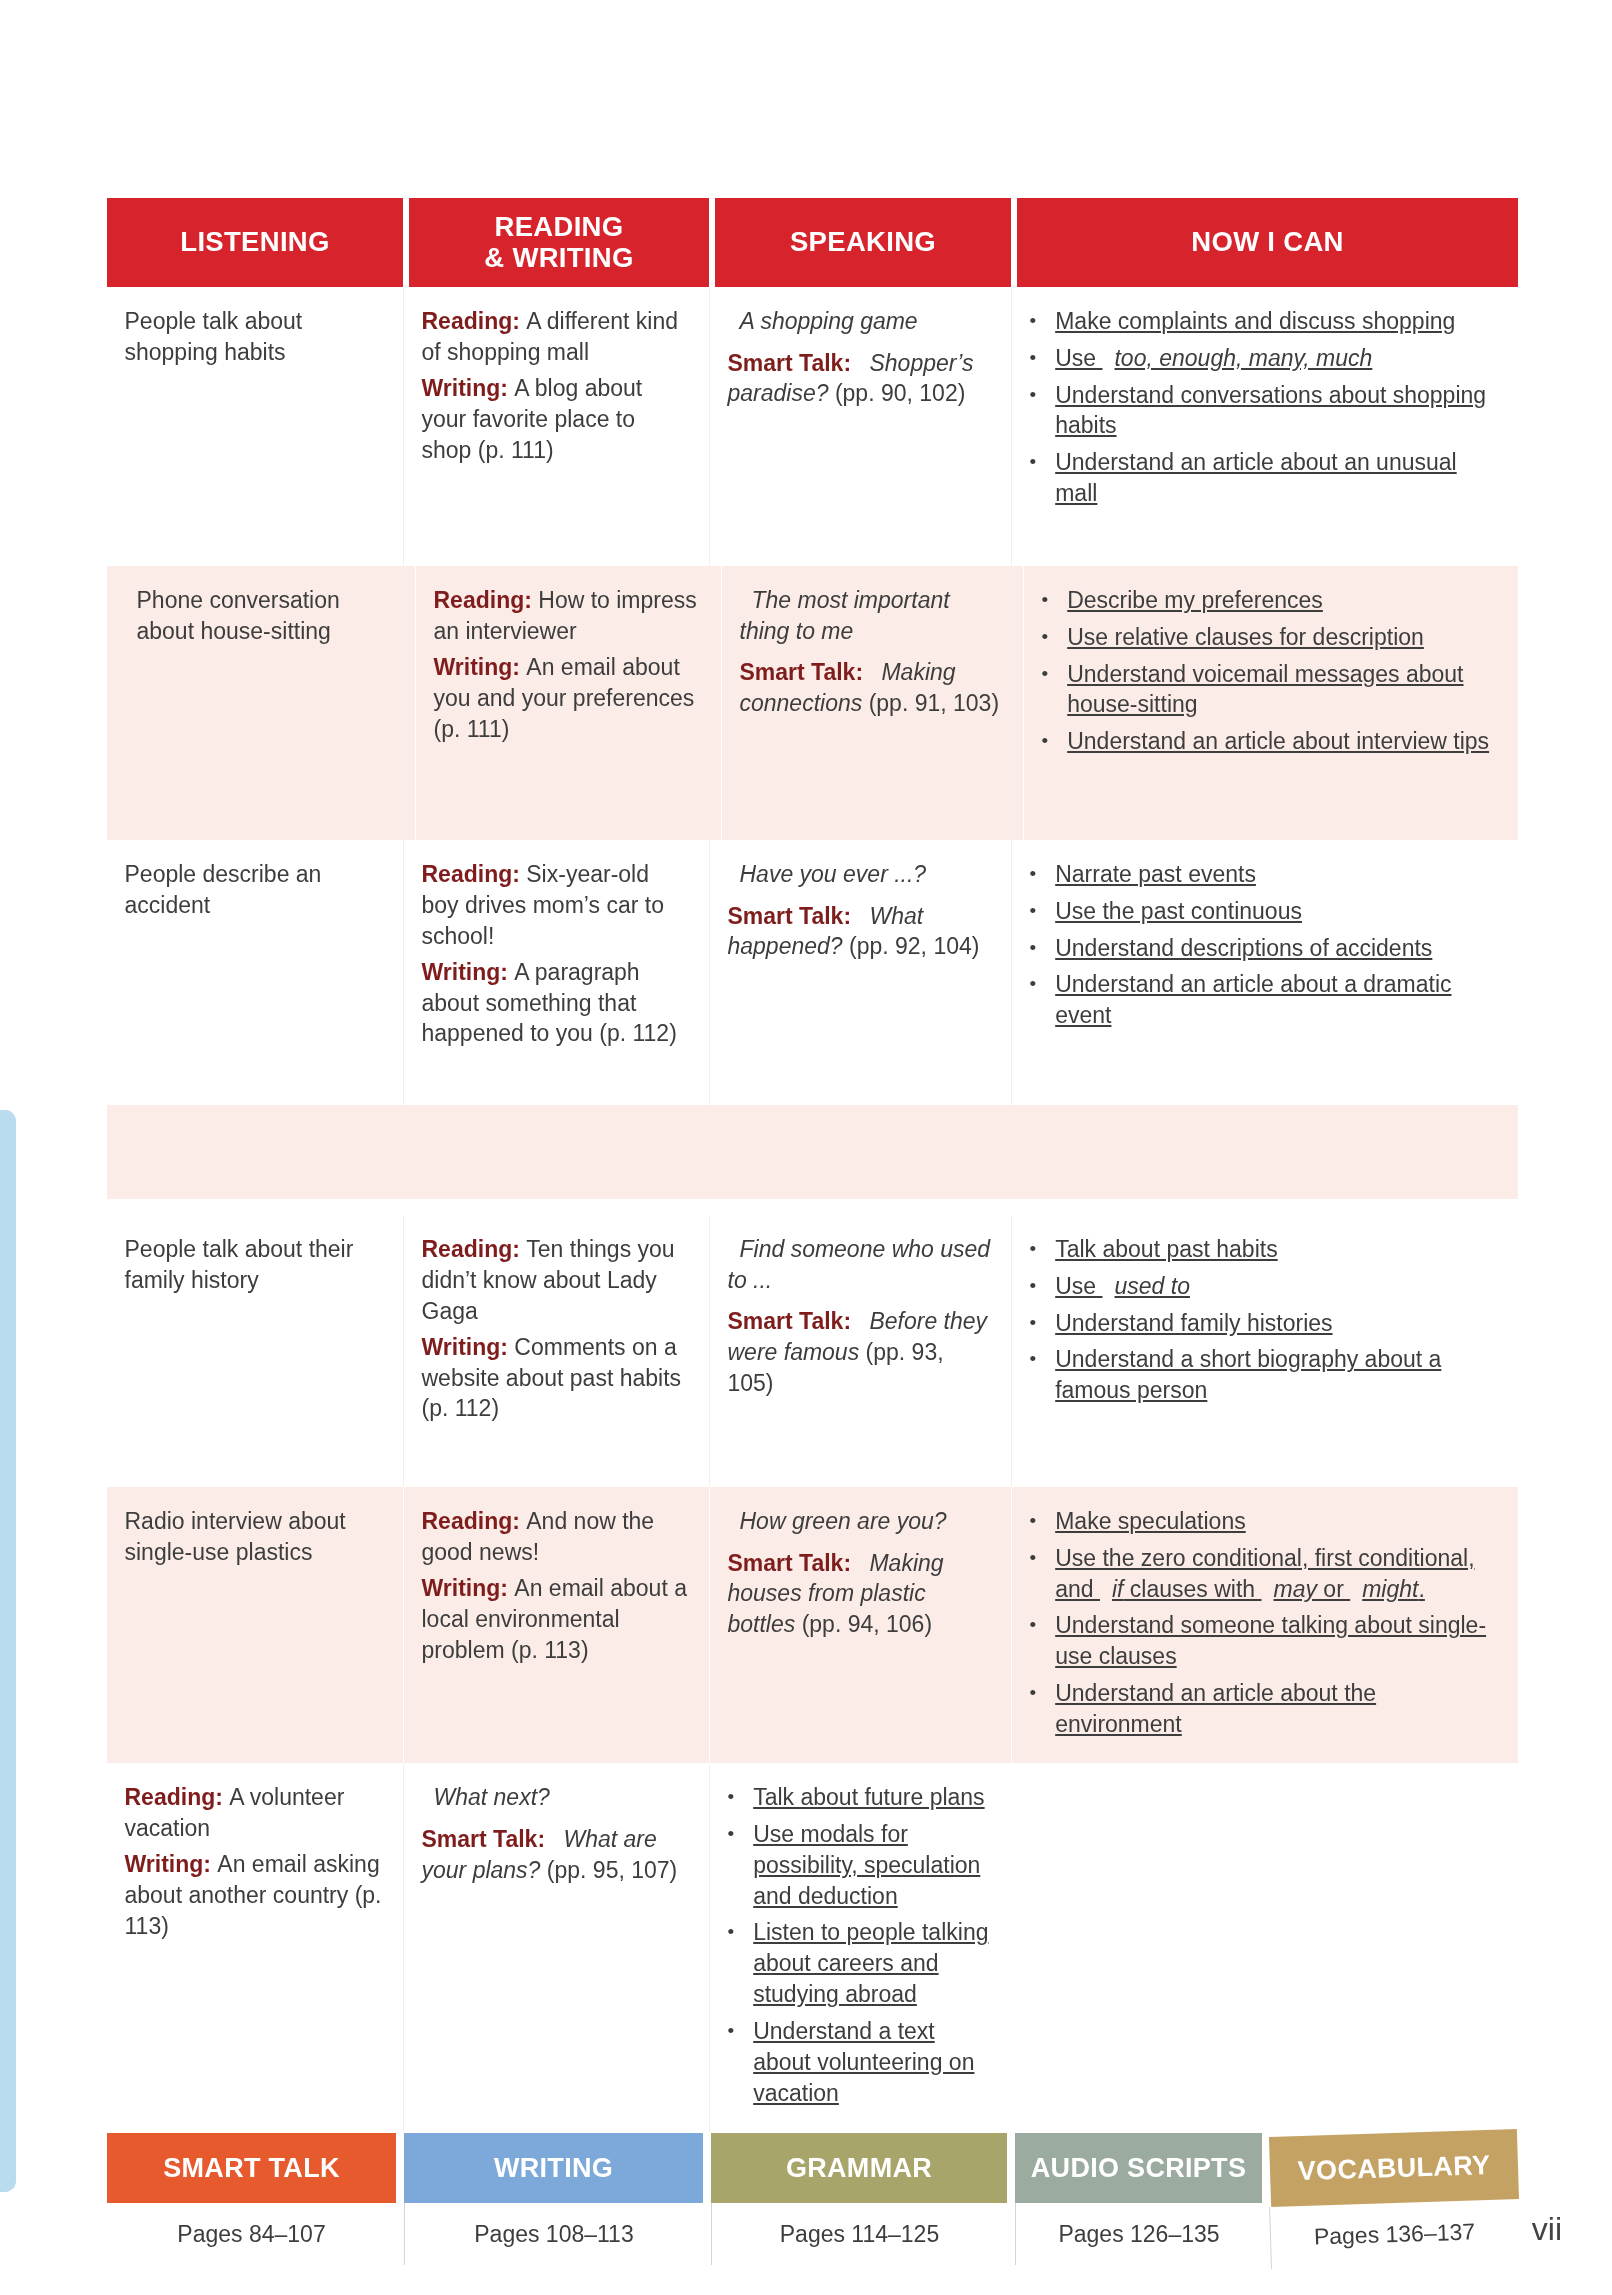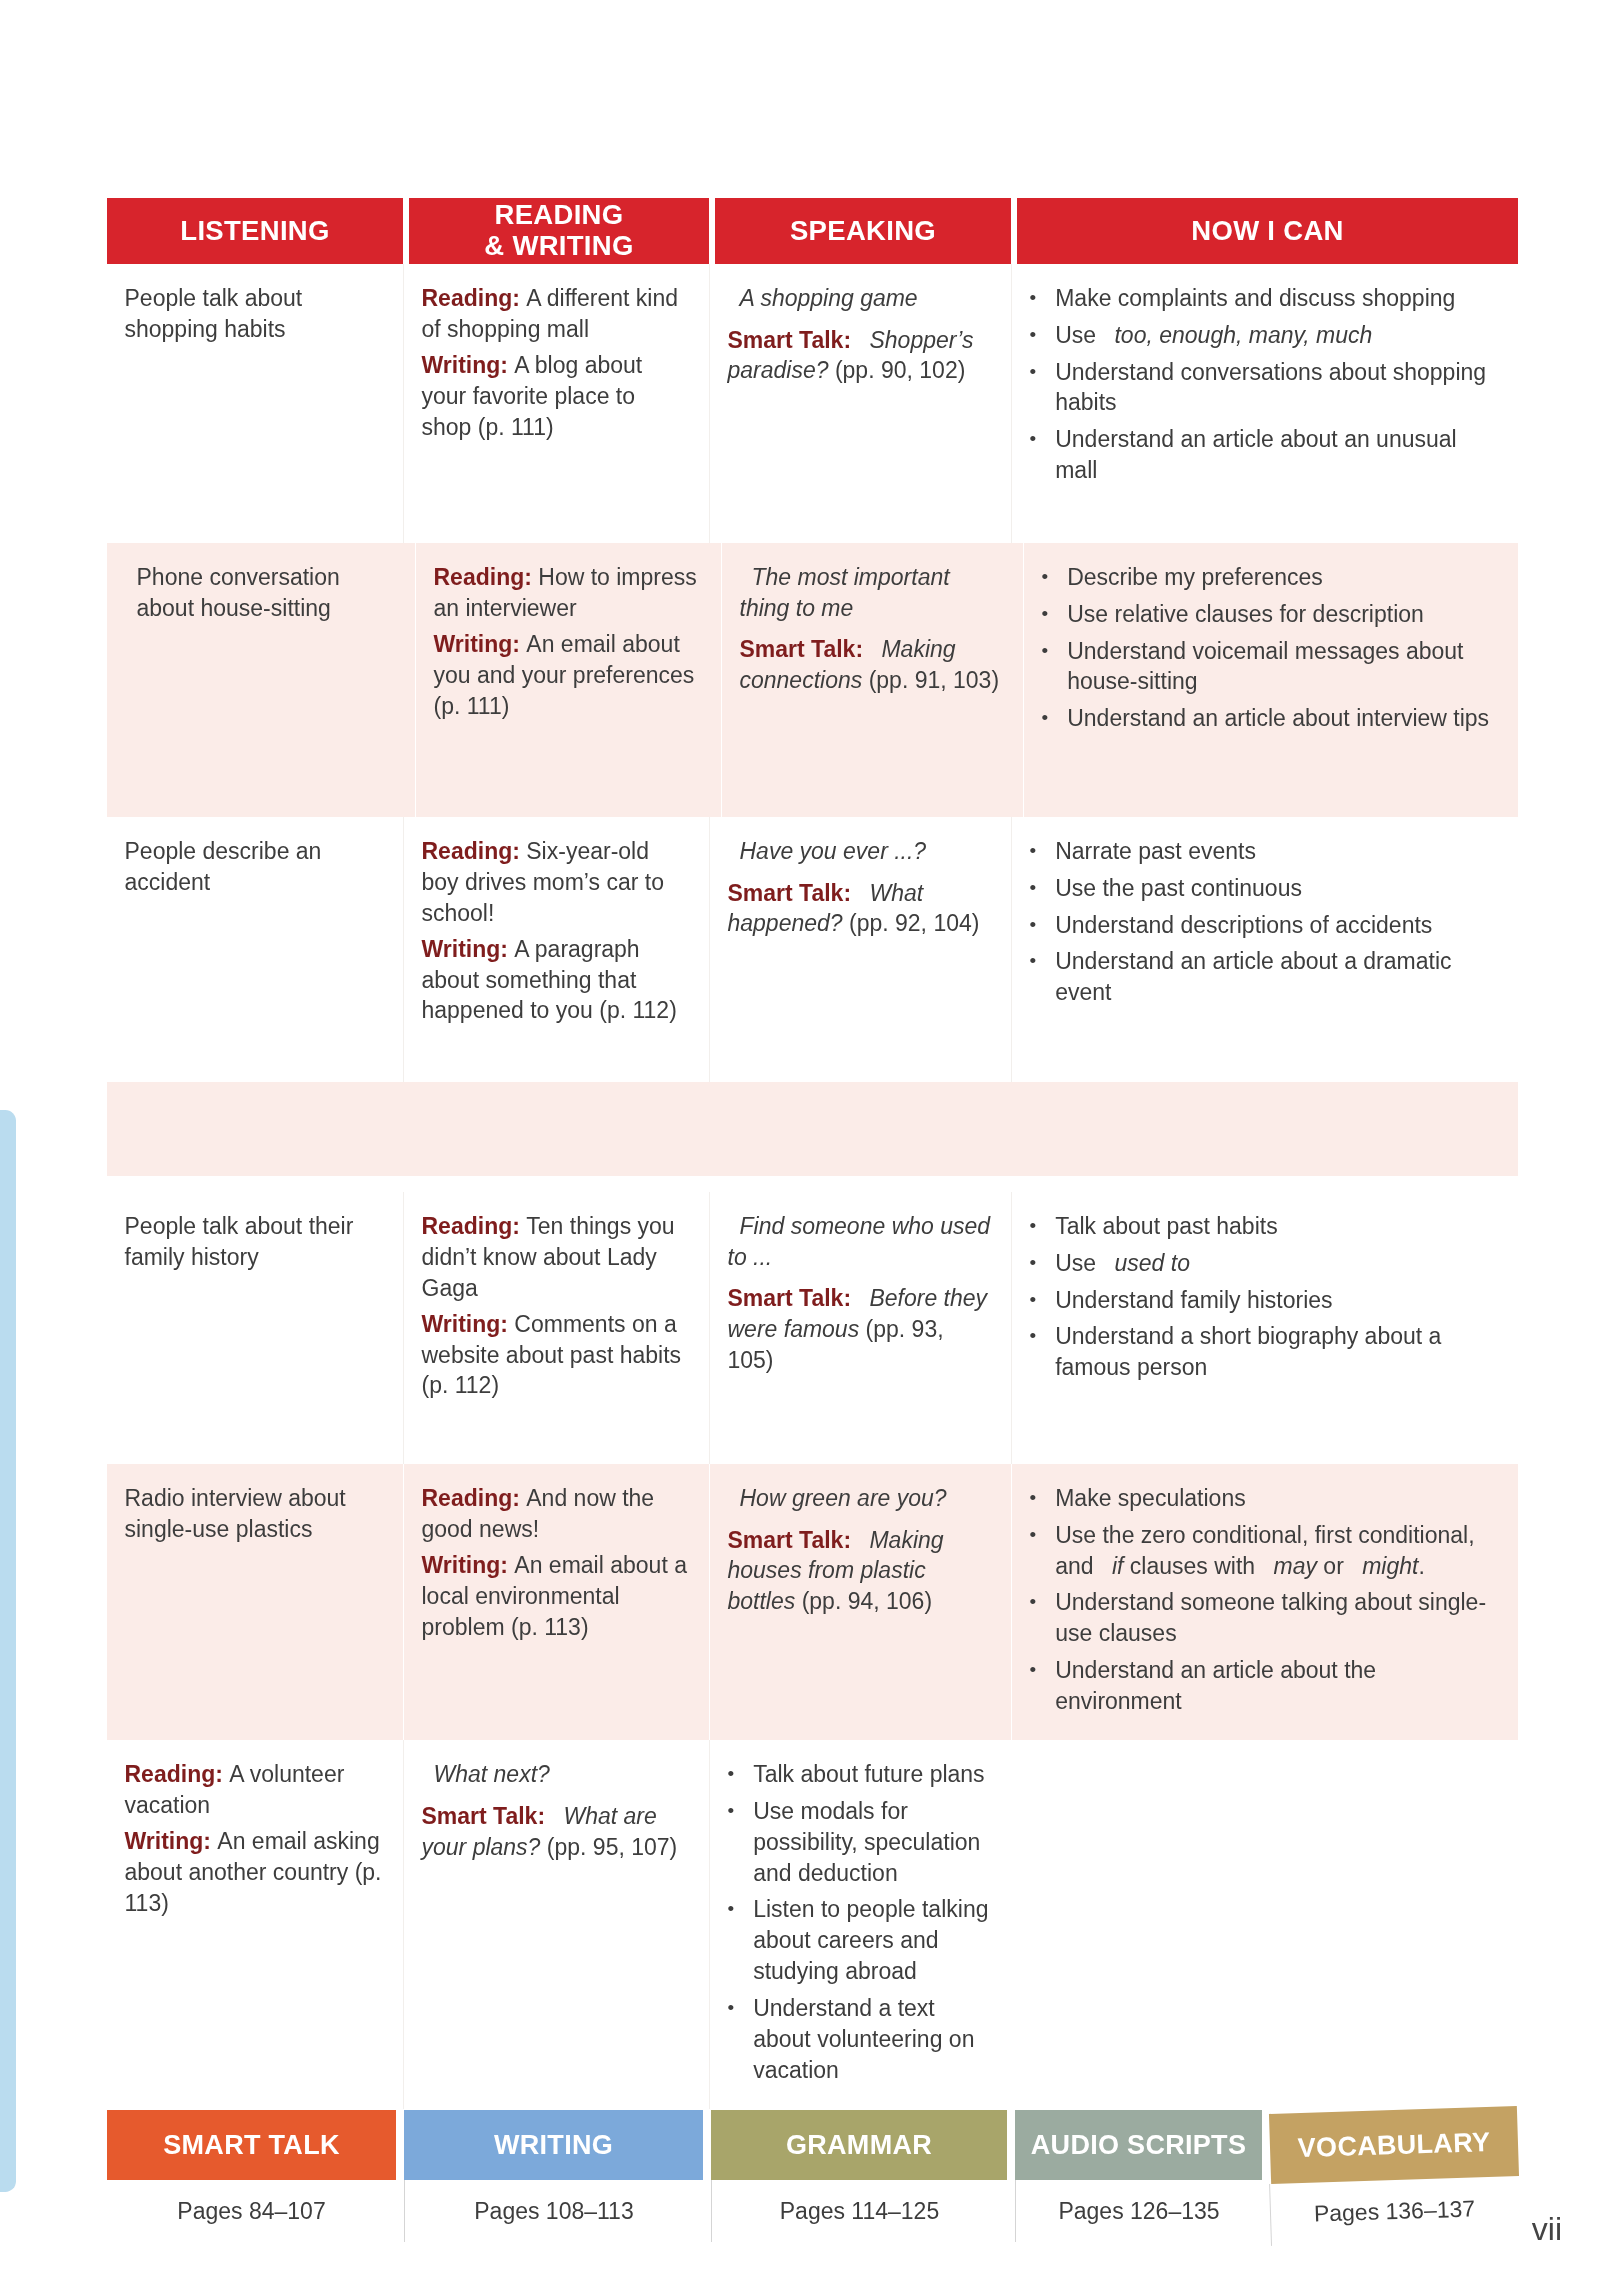--- a/index.html
+++ b/index.html
@@ -11,42 +11,42 @@
   }
   .edge-strip {
     position: absolute; left: 0; top: 1110px; width: 16px; height: 1082px;
     background: #badcef; border-radius: 0 10.7px 10.7px 0;
   }
   .content { position: absolute; left: 107px; top: 198px; width: 1411px; }
 
   
   .thead { display: grid; grid-template-columns: 296px 306px 302px 507px; }
   .hcell {
-    background: var(--red, #d7242c); color: #fff; height: 66px;
+    background: var(--red, #d7242c); color: #fff; height: 89px;
     display: flex; align-items: center; justify-content: center; text-align: center;
     font-weight: bold; font-size: 27.5px; line-height: 1.12;
     white-space: pre-line; letter-spacing: 0.3px; box-sizing: border-box;
   }
   .hcell + .hcell { border-left: 6.7px solid #ffffff; }
 
   
   .trow { display: grid; grid-template-columns: 296px 306px 302px 507px; }
   .trow.pink { background: var(--pink, #fbece8); }
   .trow .cell { padding: 19px 20px 17.5px 17.5px; font-size: 23px; line-height: 1.34; box-sizing: border-box; }
   .trow.pink .cell + .cell { border-left: 1.3px solid #ffffff; }
   .trow.white .cell + .cell { border-left: 1.3px solid #f2efec; }
   .cell p { margin: 0 0 5.4px 0; }
   .cell p:last-child { margin-bottom: 0; }
   .cell.speaking p { margin-bottom: 10.7px; }
   .b { font-weight: bold; color: #7f1d1d; }
   .i { font-style: italic; margin-left: 12px; }
   .bullets { list-style: none; margin: 0; padding: 0; }
   .bullets li { display: flex; gap: 10.7px; margin: 0 0 6px 0; }
   .bullets .dot { flex: 0 0 auto; width: 15px; font-size: 19px; line-height: 30px; }
-  .bullets .btxt { flex: 1 1 auto; }
+  .bullets .btxt { flex: 1 1 auto; text-decoration: underline; }
 
   .divider { height: 94px; background: var(--pink, #fbece8); }
   .spacer { height: 16px; background: #ffffff; }
 
   
   .bottom {
     display: grid; grid-template-columns: 289px 299px 296px 247px 248px;
     column-gap: 8px; margin-top: 1.3px;
   }
   .bar {

